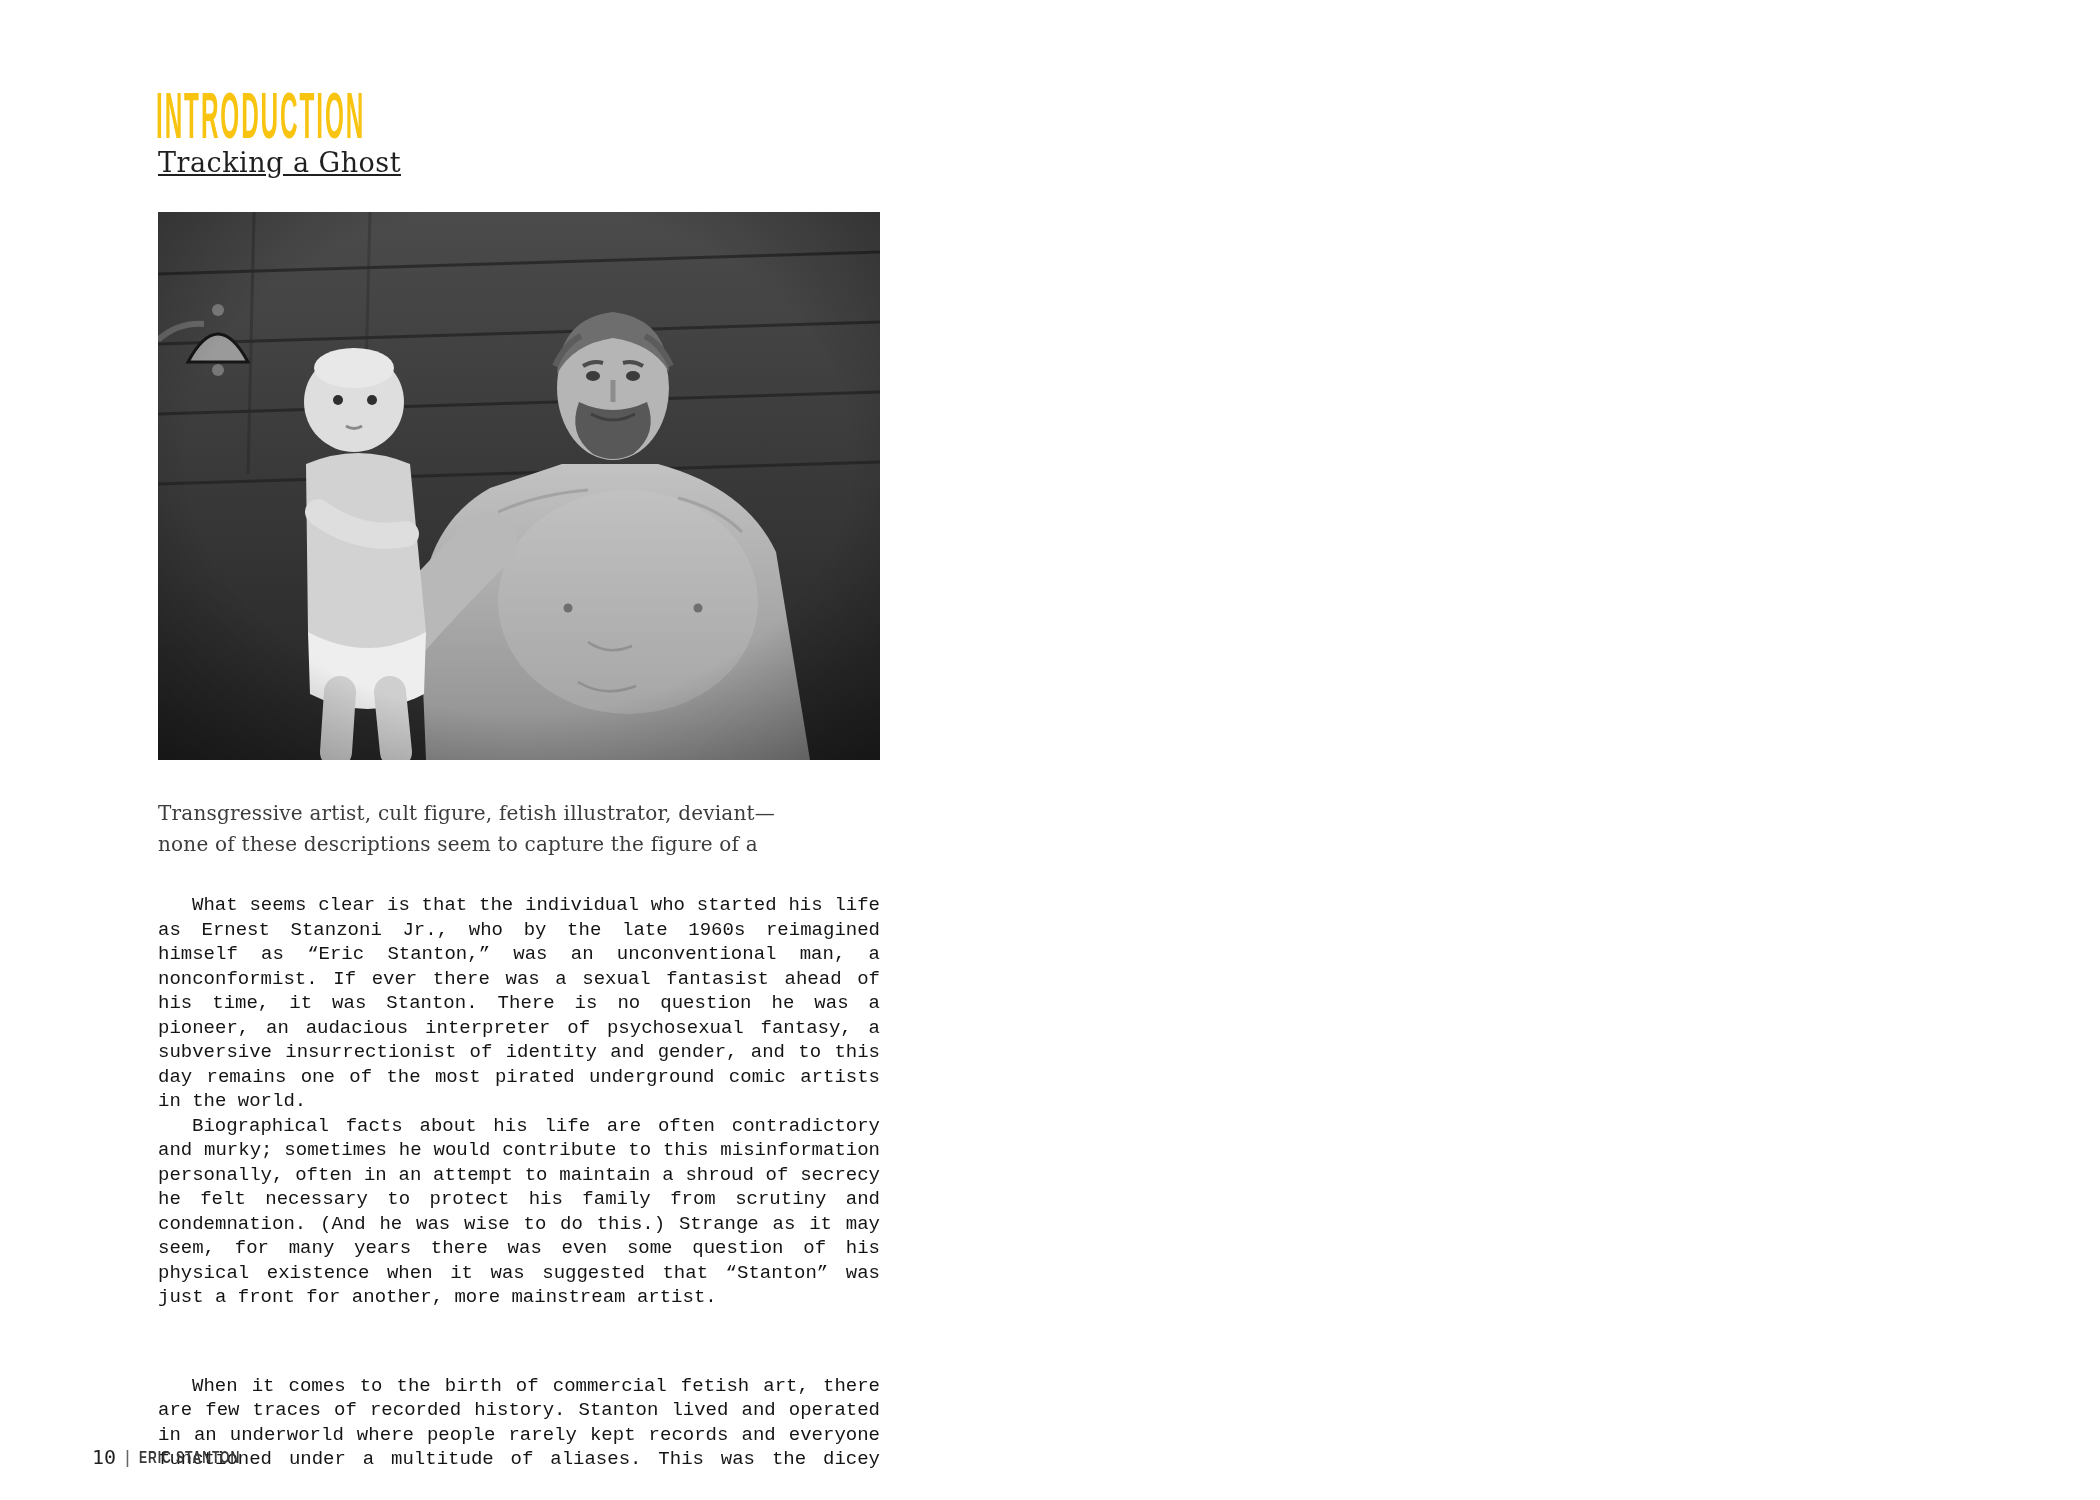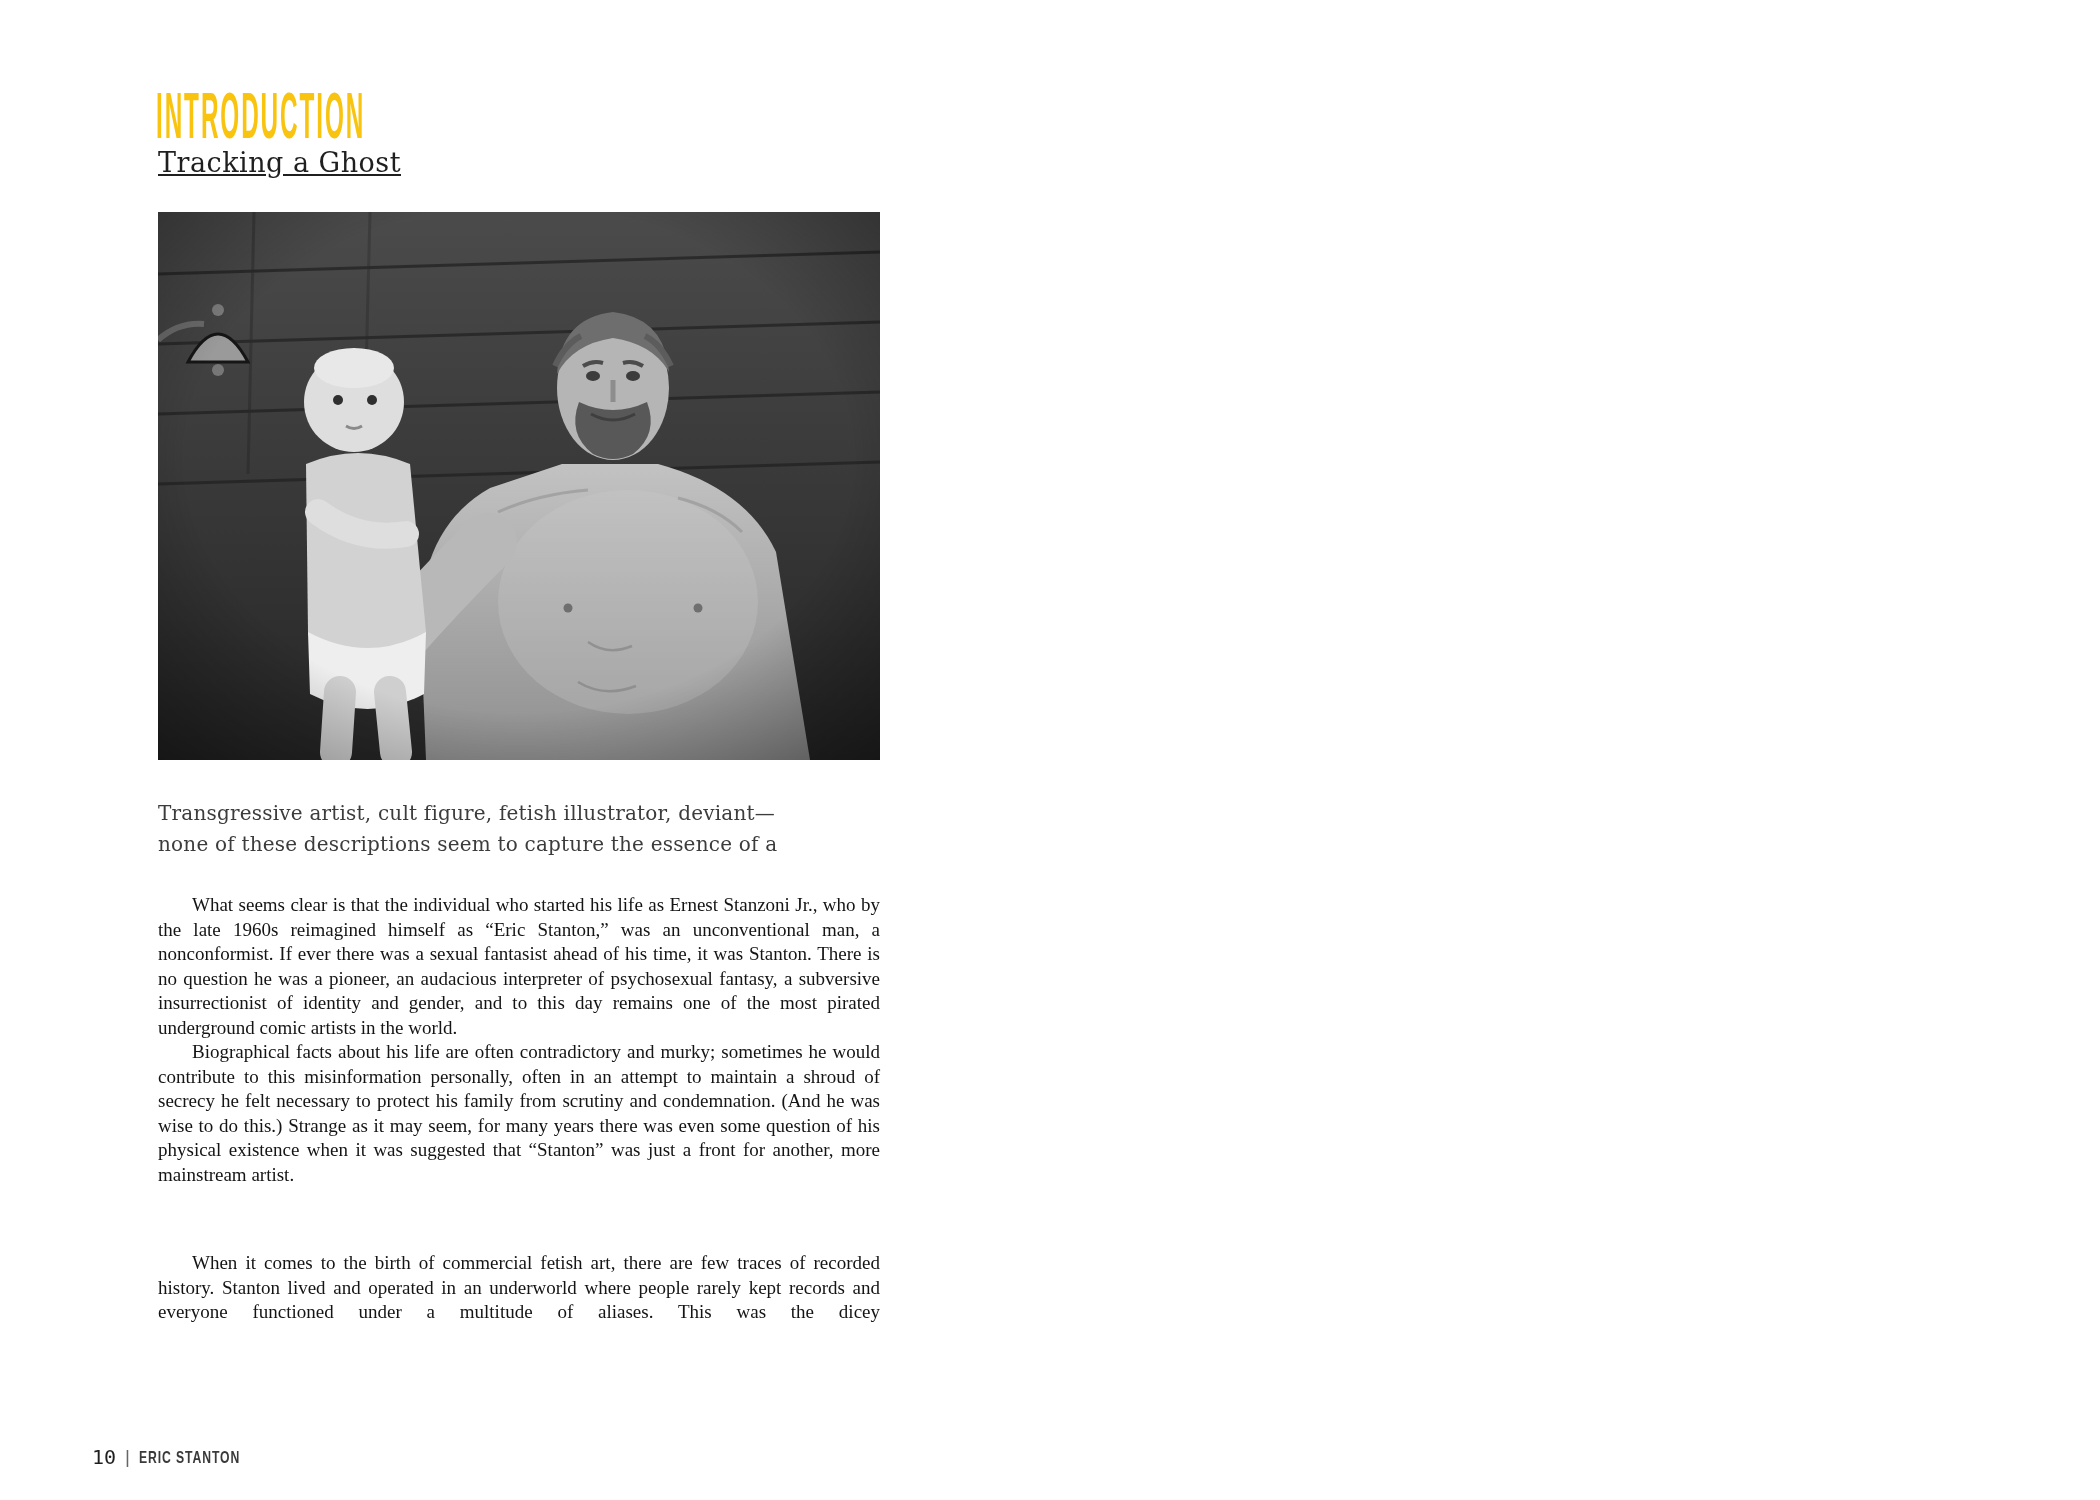--- a/index.html
+++ b/index.html
@@ -31,21 +31,21 @@
     background:#333;
   }
   .photo svg{display:block;width:100%;height:100%;}
   .lede{
     position:absolute;left:158px;top:798px;width:740px;
     font-family:"DejaVu Serif", serif;font-size:20px;line-height:30.5px;
     color:#3c3c3c;letter-spacing:.2px;
   }
   .bodycol{
     position:absolute;text-align:justify;
-    font-family:Liberation Serif, serif;font-size:19px;line-height:24.5px;color:#141414;
+    font-family:Liberation Mono, monospace;font-size:19px;line-height:24.5px;color:#141414;
   }
   .bodycol p{margin:0;}
   .bodycol p.indent{text-indent:34px;}
   .bodycol p.gap{margin-top:64px;}
   .bodycol p.flush{text-align-last:justify;}
   .left-col{left:158px;top:893px;width:722px;}
 
   
   .folio{
     position:absolute;top:1446px;display:flex;align-items:center;gap:9px;color:#2e2e2e;
@@ -137,21 +137,21 @@
           <path d="M150,420 Q210,452 268,420 L266,482 Q210,512 152,482 Z" fill="#eeeeee"></path>
           <line x1="182" y1="480" x2="178" y2="540" stroke="#cfcfcf" stroke-width="32" stroke-linecap="round"></line>
           <line x1="232" y1="480" x2="238" y2="540" stroke="#cfcfcf" stroke-width="32" stroke-linecap="round"></line>
         </g>
         <rect width="722" height="548" fill="url(#pgVig)"></rect>
       </svg>
     </figure>
 
     <div class="lede">
         <div>Transgressive artist, cult figure, fetish illustrator, deviant—</div>
-        <div>none of these descriptions seem to capture the essence of a</div>
+        <div>none of these descriptions seem to capture the figure of a</div>
       </div>
 
     <div class="bodycol left-col">
         <p class="indent "><span>What seems clear is that the individual who started his life as Ernest Stanzoni Jr., who by the late 1960s reimagined himself as “Eric Stanton,” was an unconventional man, a nonconformist. If ever there was a sexual fantasist ahead of his time, it was Stanton. There is no question he was a pioneer, an audacious interpreter of psychosexual fantasy, a subversive insurrectionist of identity and gender, and to this day remains one of the most pirated underground comic artists in the world.</span></p>
         <p class="indent "><span>Biographical facts about his life are often contradictory and murky; sometimes he would contribute to this misinformation personally, often in an attempt to maintain a shroud of secrecy he felt necessary to protect his family from scrutiny and condemnation. (And he was wise to do this.) Strange as it may seem, for many years there was even some question of his physical existence when it was suggested that “Stanton” was just a front for another, more mainstream artist.</span></p>
         <p class="indent gap flush"><span>When it comes to the birth of commercial fetish art, there are few traces of recorded history. Stanton lived and operated in an underworld where people rarely kept records and everyone functioned under a multitude of aliases. This was the dicey</span></p>
       </div>
 
     <div class="folio folio-left">
       <span class="folio-num">10</span>

